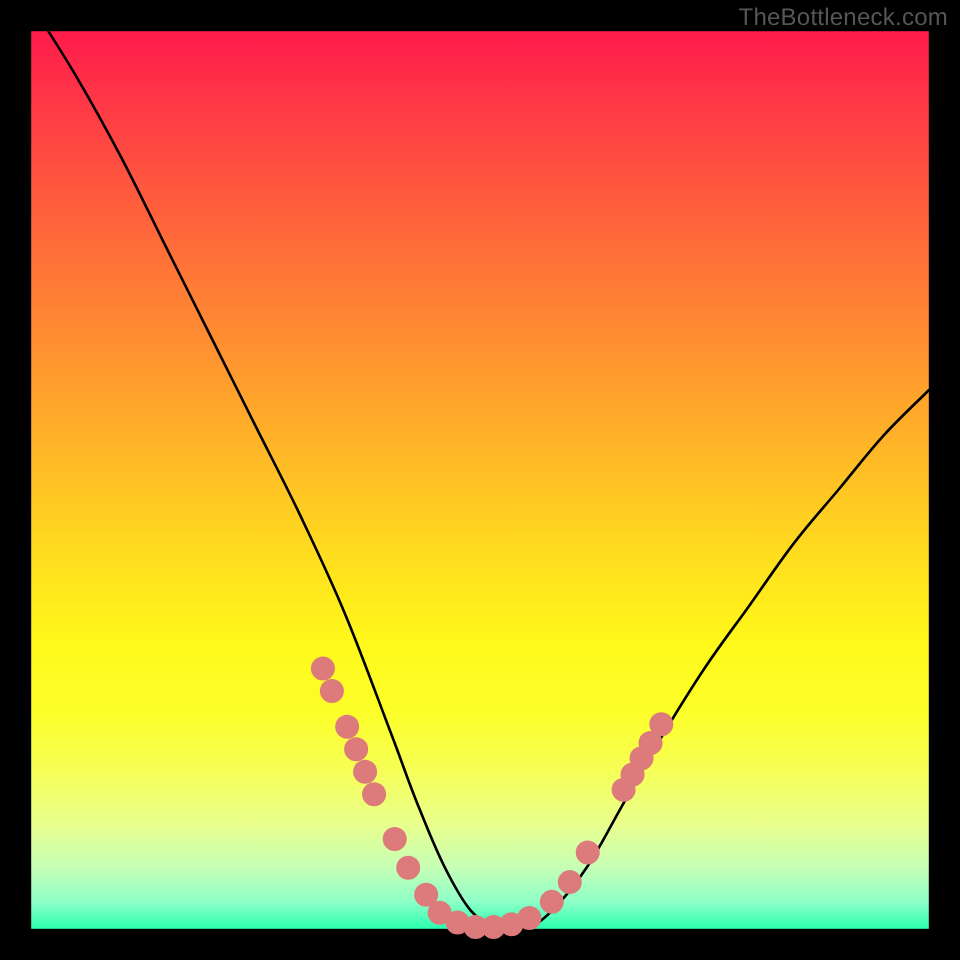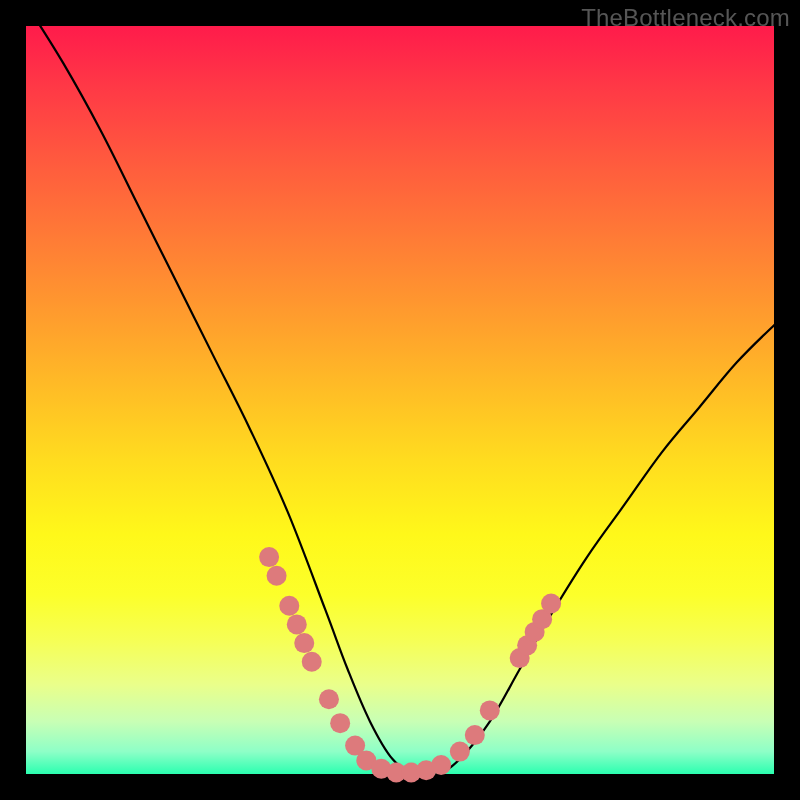--- a/index.html
+++ b/index.html
@@ -32,21 +32,21 @@
       #c8ffb5 93%,
       #8effc7 97%,
       #2bffb0 100%
     );
   }
   .watermark {
     position: absolute;
     top: 4px;
     right: 10px;
     color: #565656;
-    font-size: 24px;
+    font-size: 20px;
     font-weight: 500;
     letter-spacing: 0.2px;
     z-index: 10;
   }
   svg.plot {
     position: absolute;
     left: 0;
     top: 0;
     width: 748px;
     height: 748px;

